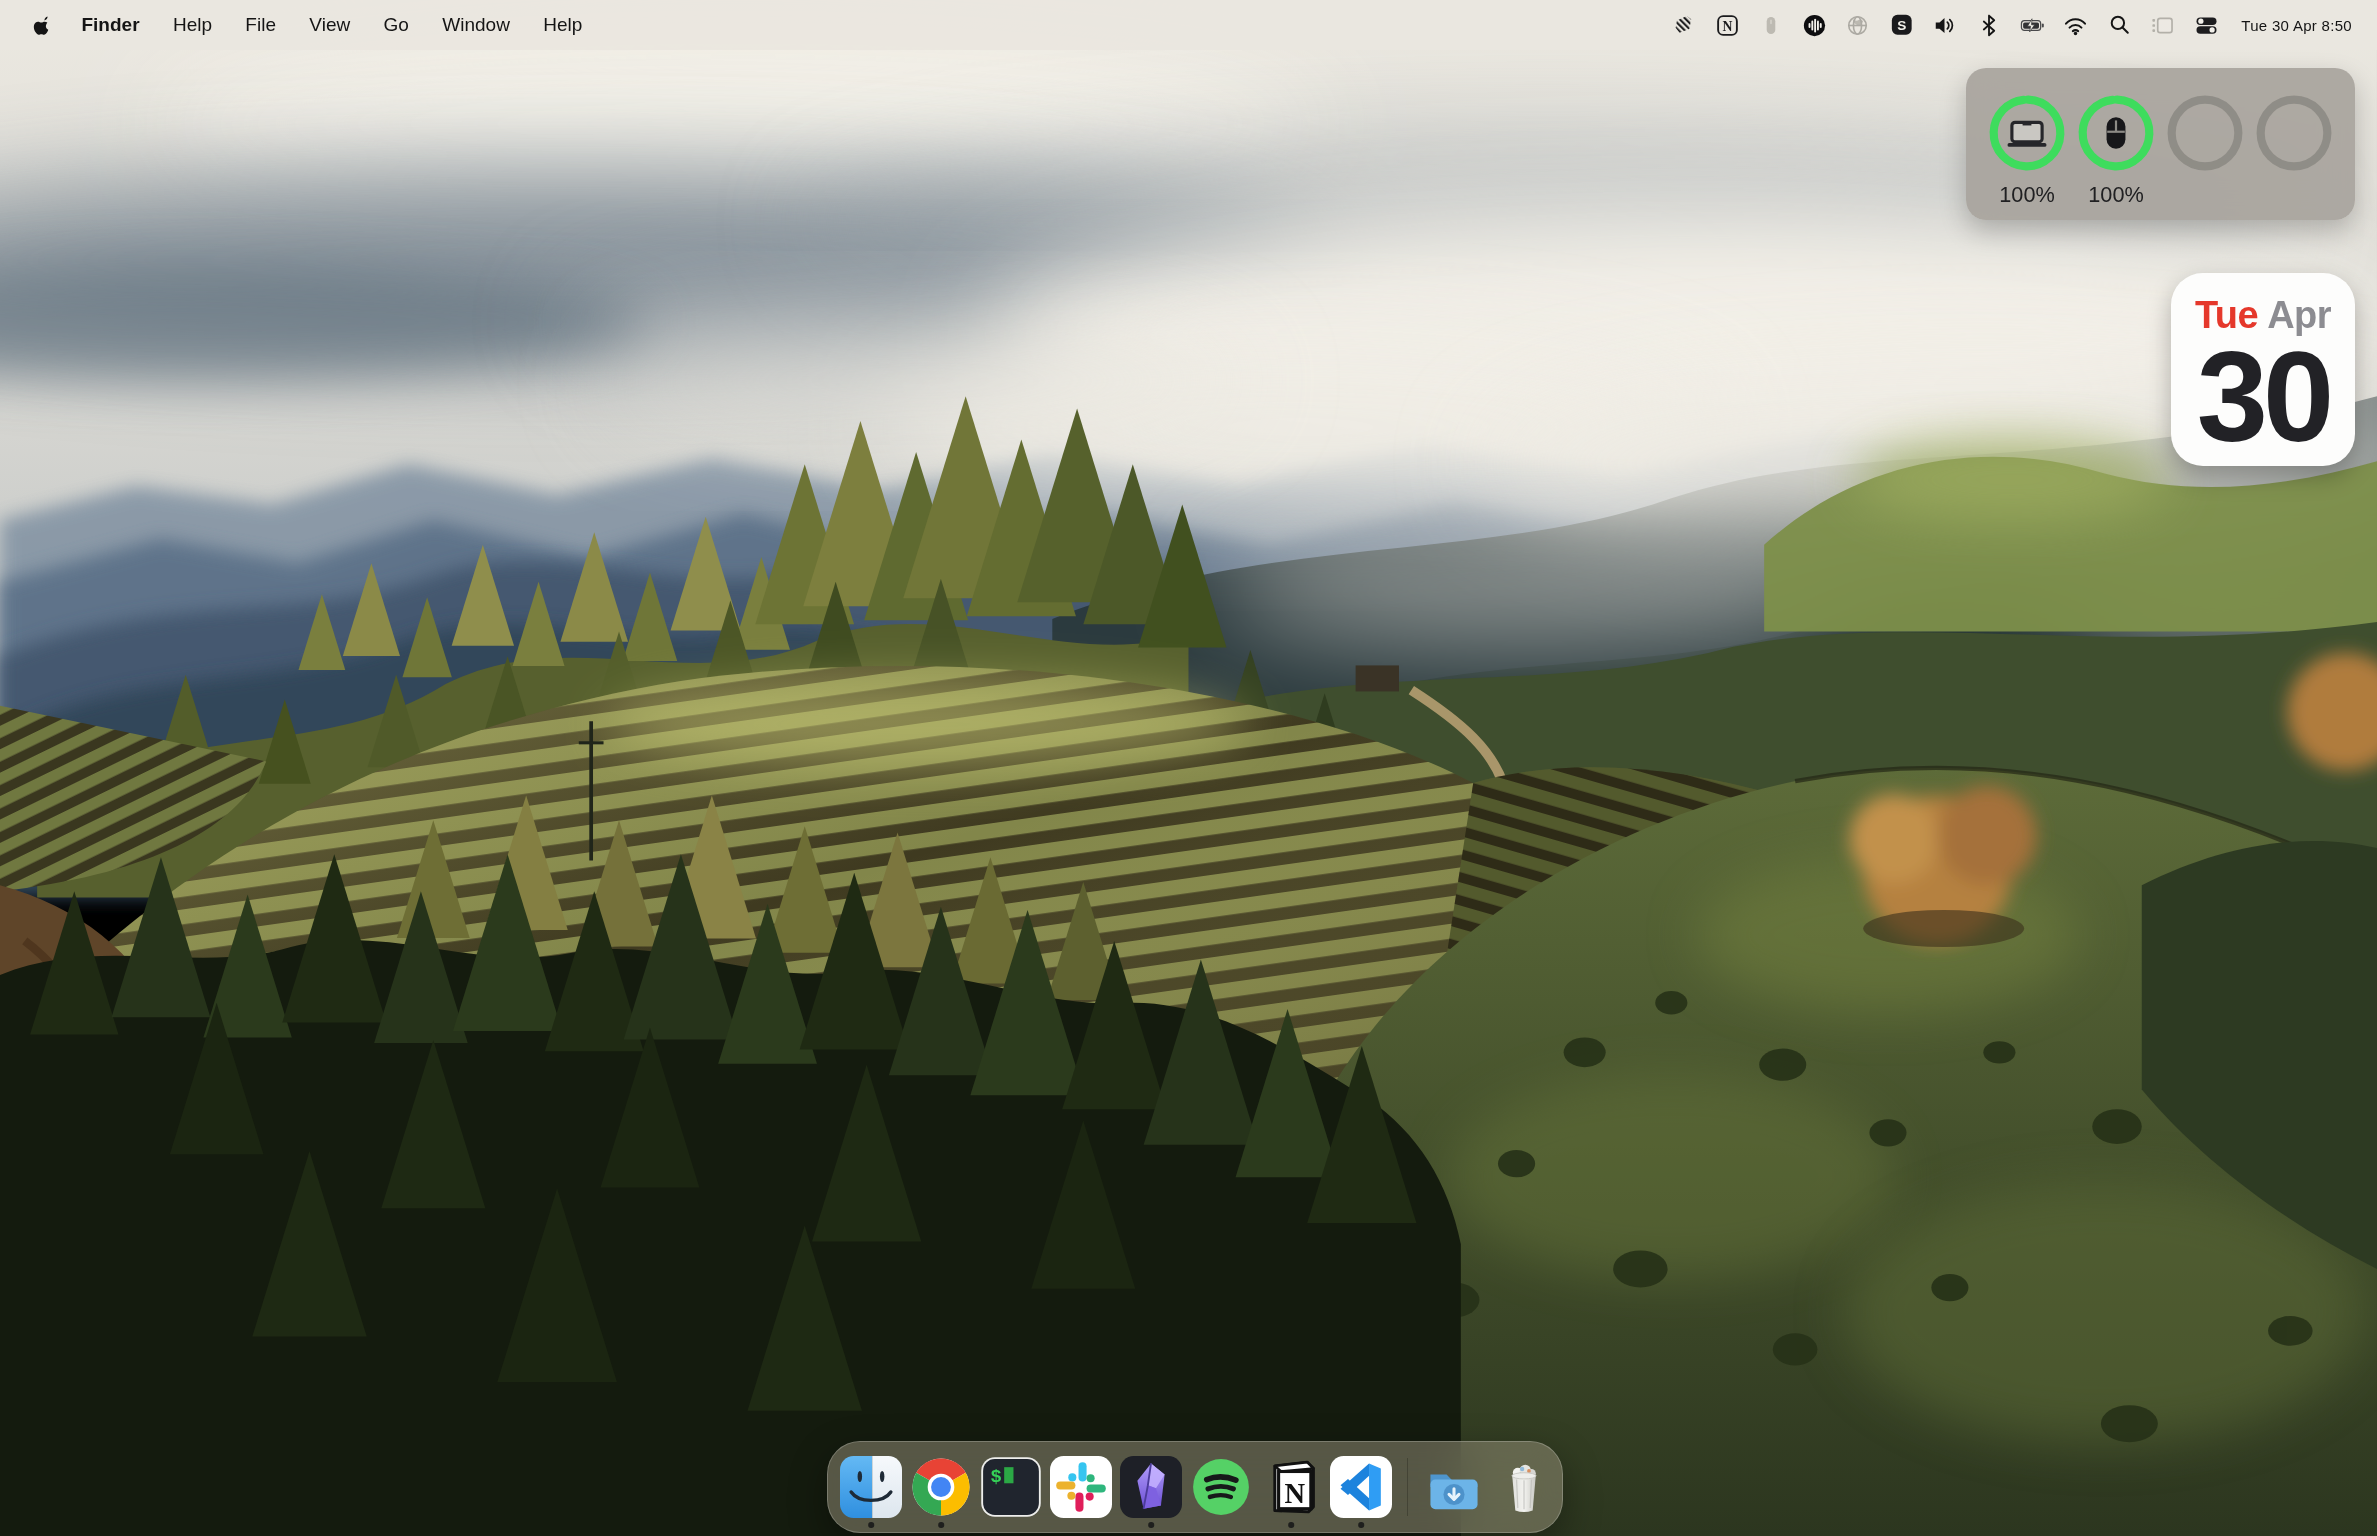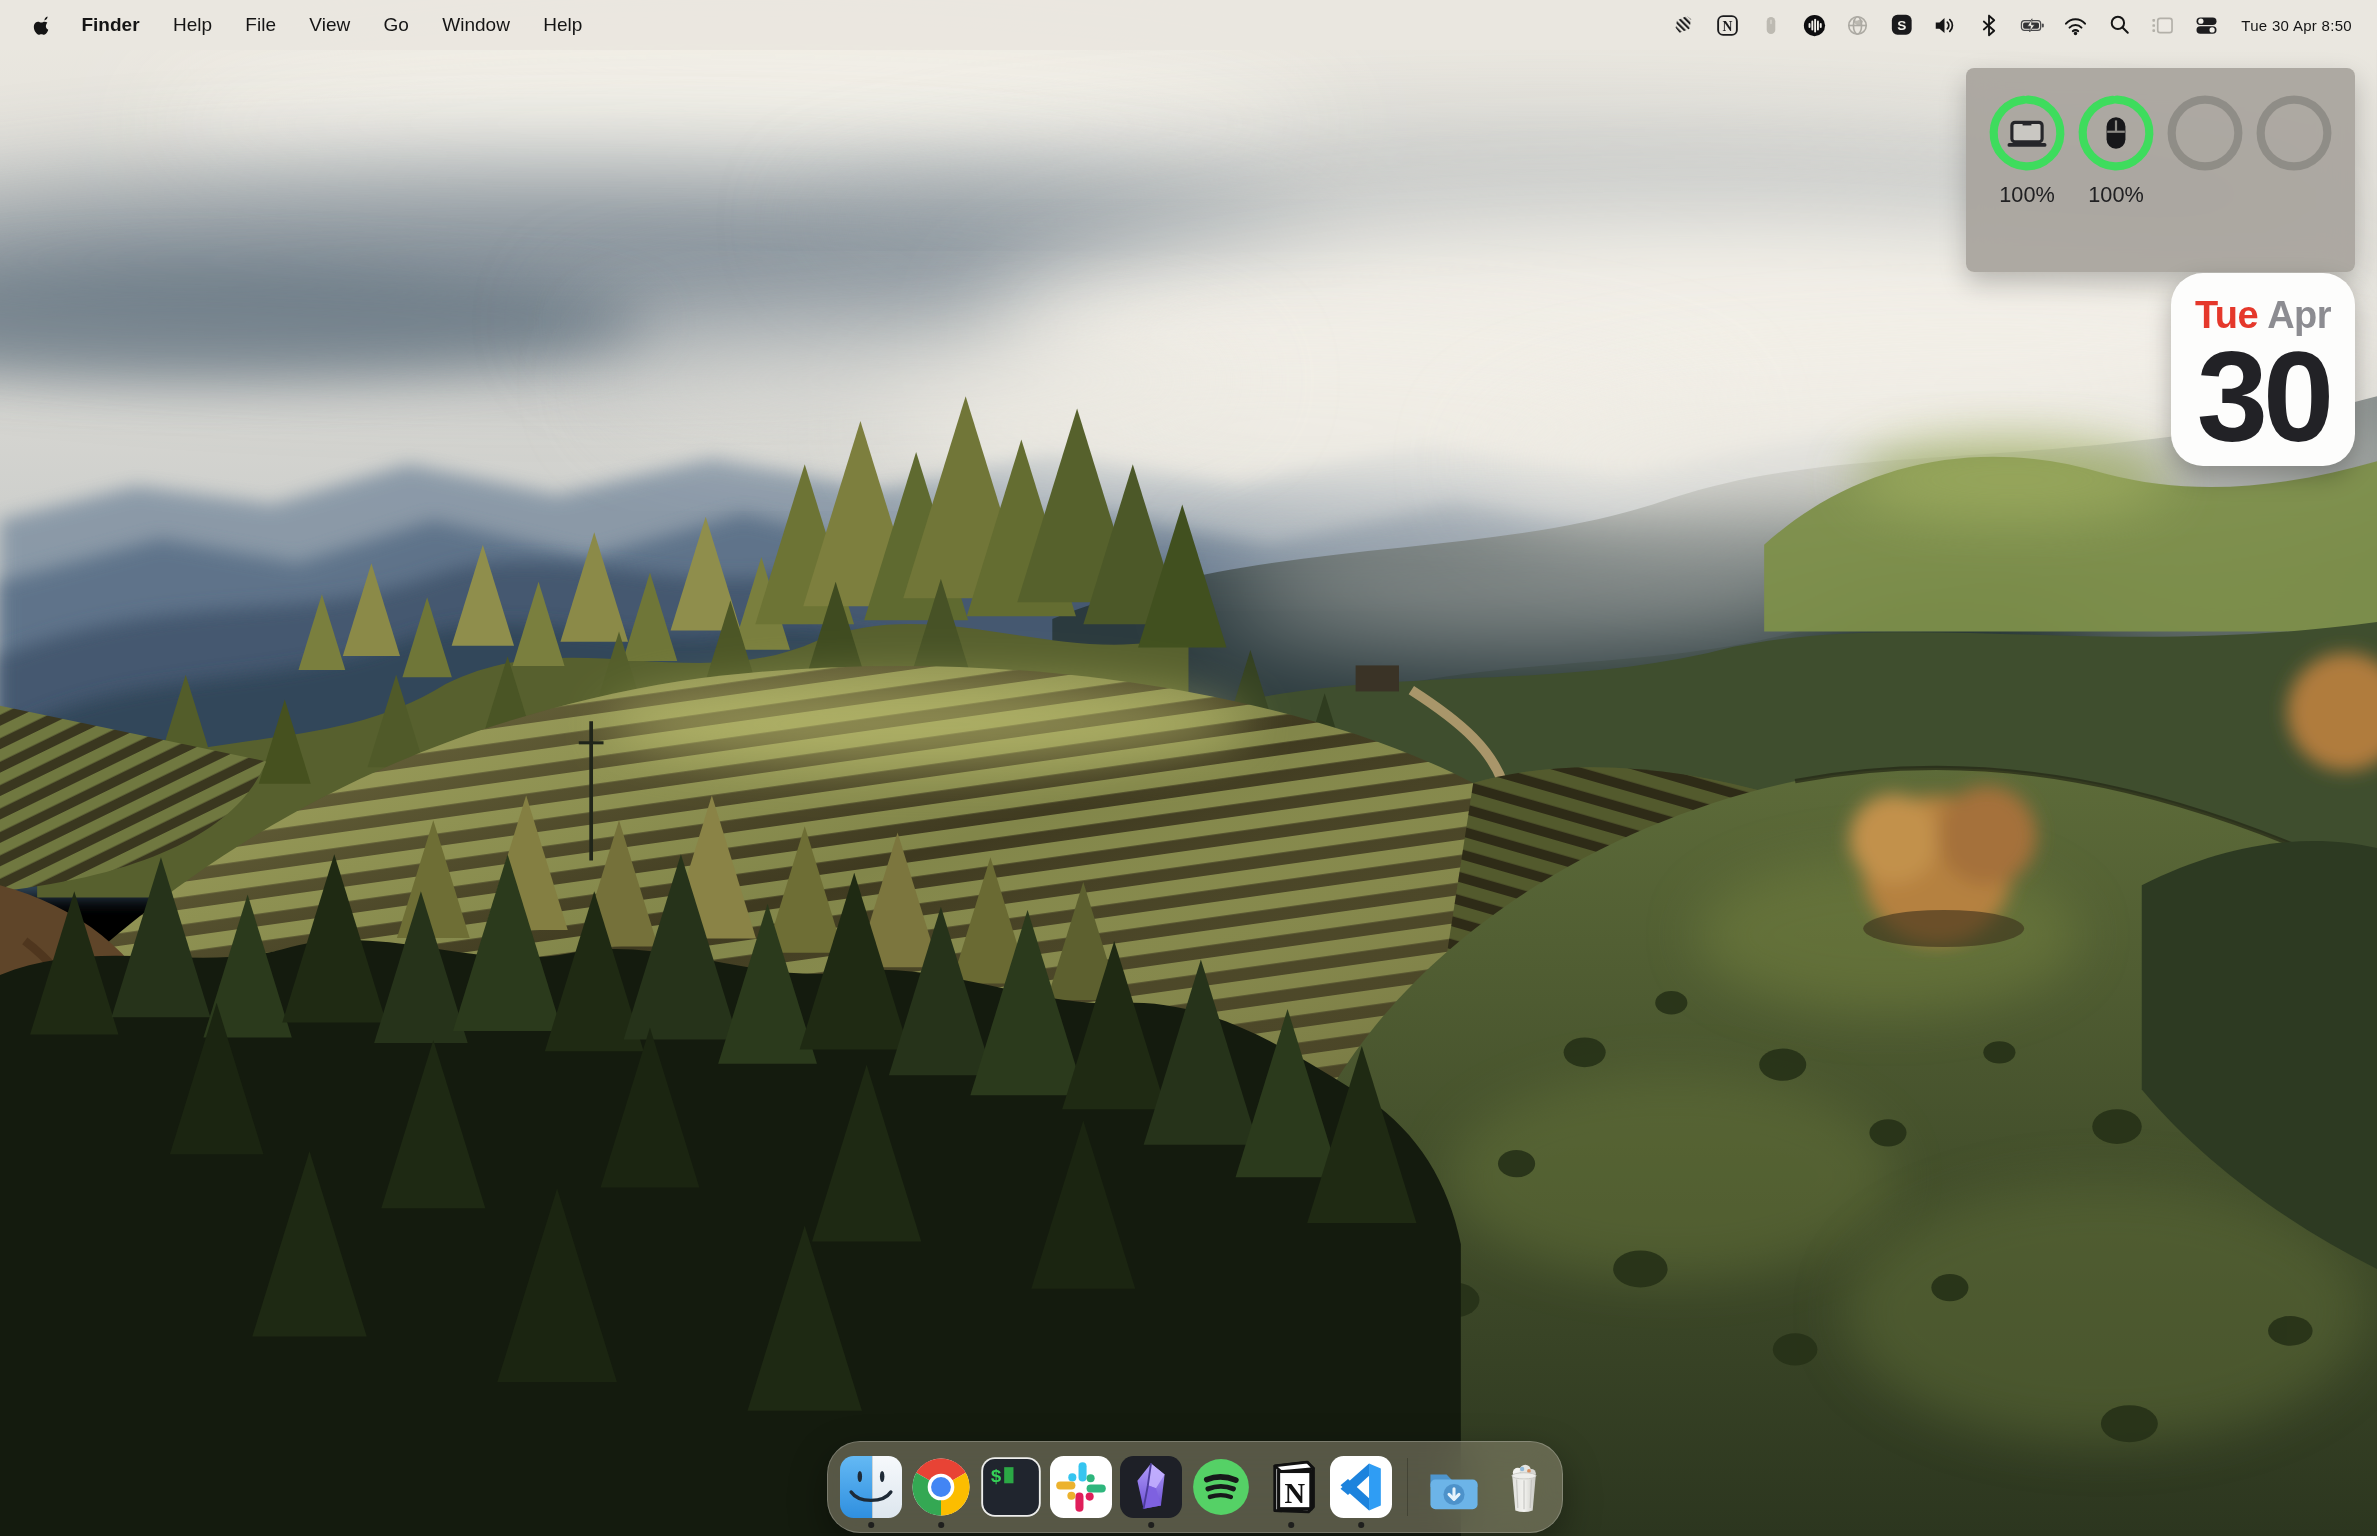--- a/index.html
+++ b/index.html
@@ -14,22 +14,22 @@
   .menu-left{display:flex;align-items:center;}
   .apple{margin:0 13.6px 0 6.2px;display:flex;align-items:center;}
   .menu-item{padding:0 16.7px;white-space:nowrap;}
   .menu-item.app{font-weight:700;}
   .menu-right{margin-left:auto;display:flex;align-items:center;gap:18.6px;}
   .sicon{display:flex;align-items:center;justify-content:center;width:25px;height:27px;}
   .sicon.dim{opacity:.5;}
   .clock{font-size:15px;margin-left:3.7px;white-space:nowrap;letter-spacing:0.3px;}
 
   
-  .widget-batteries{position:absolute;left:1966px;top:68px;width:389px;height:204px;
-    border-radius:8px;background:rgba(166,162,155,.9);backdrop-filter:blur(16px);
+  .widget-batteries{position:absolute;left:1966px;top:68px;width:389px;height:152px;
+    border-radius:20px;background:rgba(166,162,155,.9);backdrop-filter:blur(16px);
     box-shadow:0 11px 27px rgba(0,0,0,.22);z-index:20;}
   .slots{display:flex;justify-content:space-between;padding:26px 22px 0 22px;}
   .slot{width:78px;display:flex;flex-direction:column;align-items:center;}
   .slot .pct{margin-top:10px;font-size:21.7px;color:#202022;font-weight:400;min-height:25px;}
 
   
   .widget-calendar{position:absolute;left:2171px;top:273px;width:184px;height:193px;
     border-radius:32px;background:#fdfdfc;box-shadow:0 10px 25px rgba(0,0,0,.28);z-index:20;
     display:flex;flex-direction:column;align-items:center;}
   .cal-head{margin-top:21px;font-size:38px;font-weight:700;letter-spacing:-0.6px;display:flex;gap:9.3px;}

